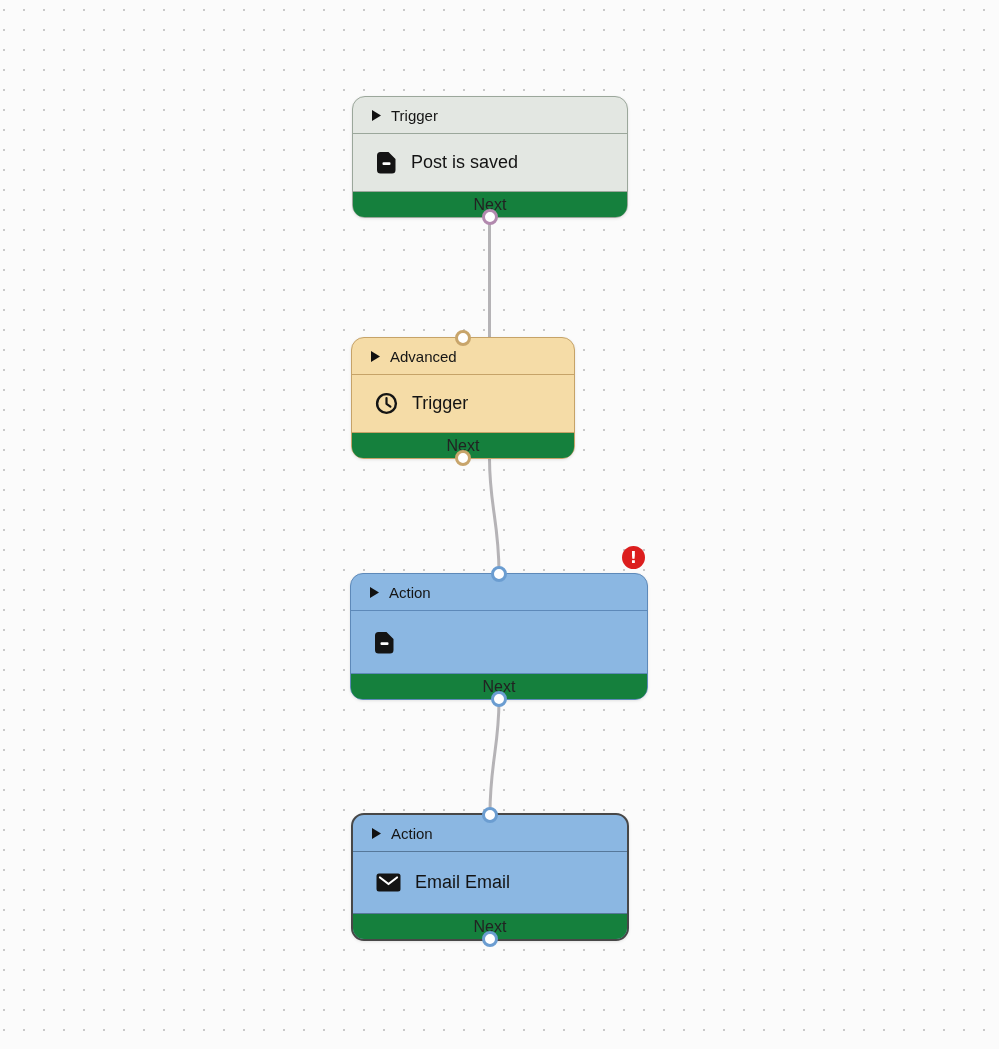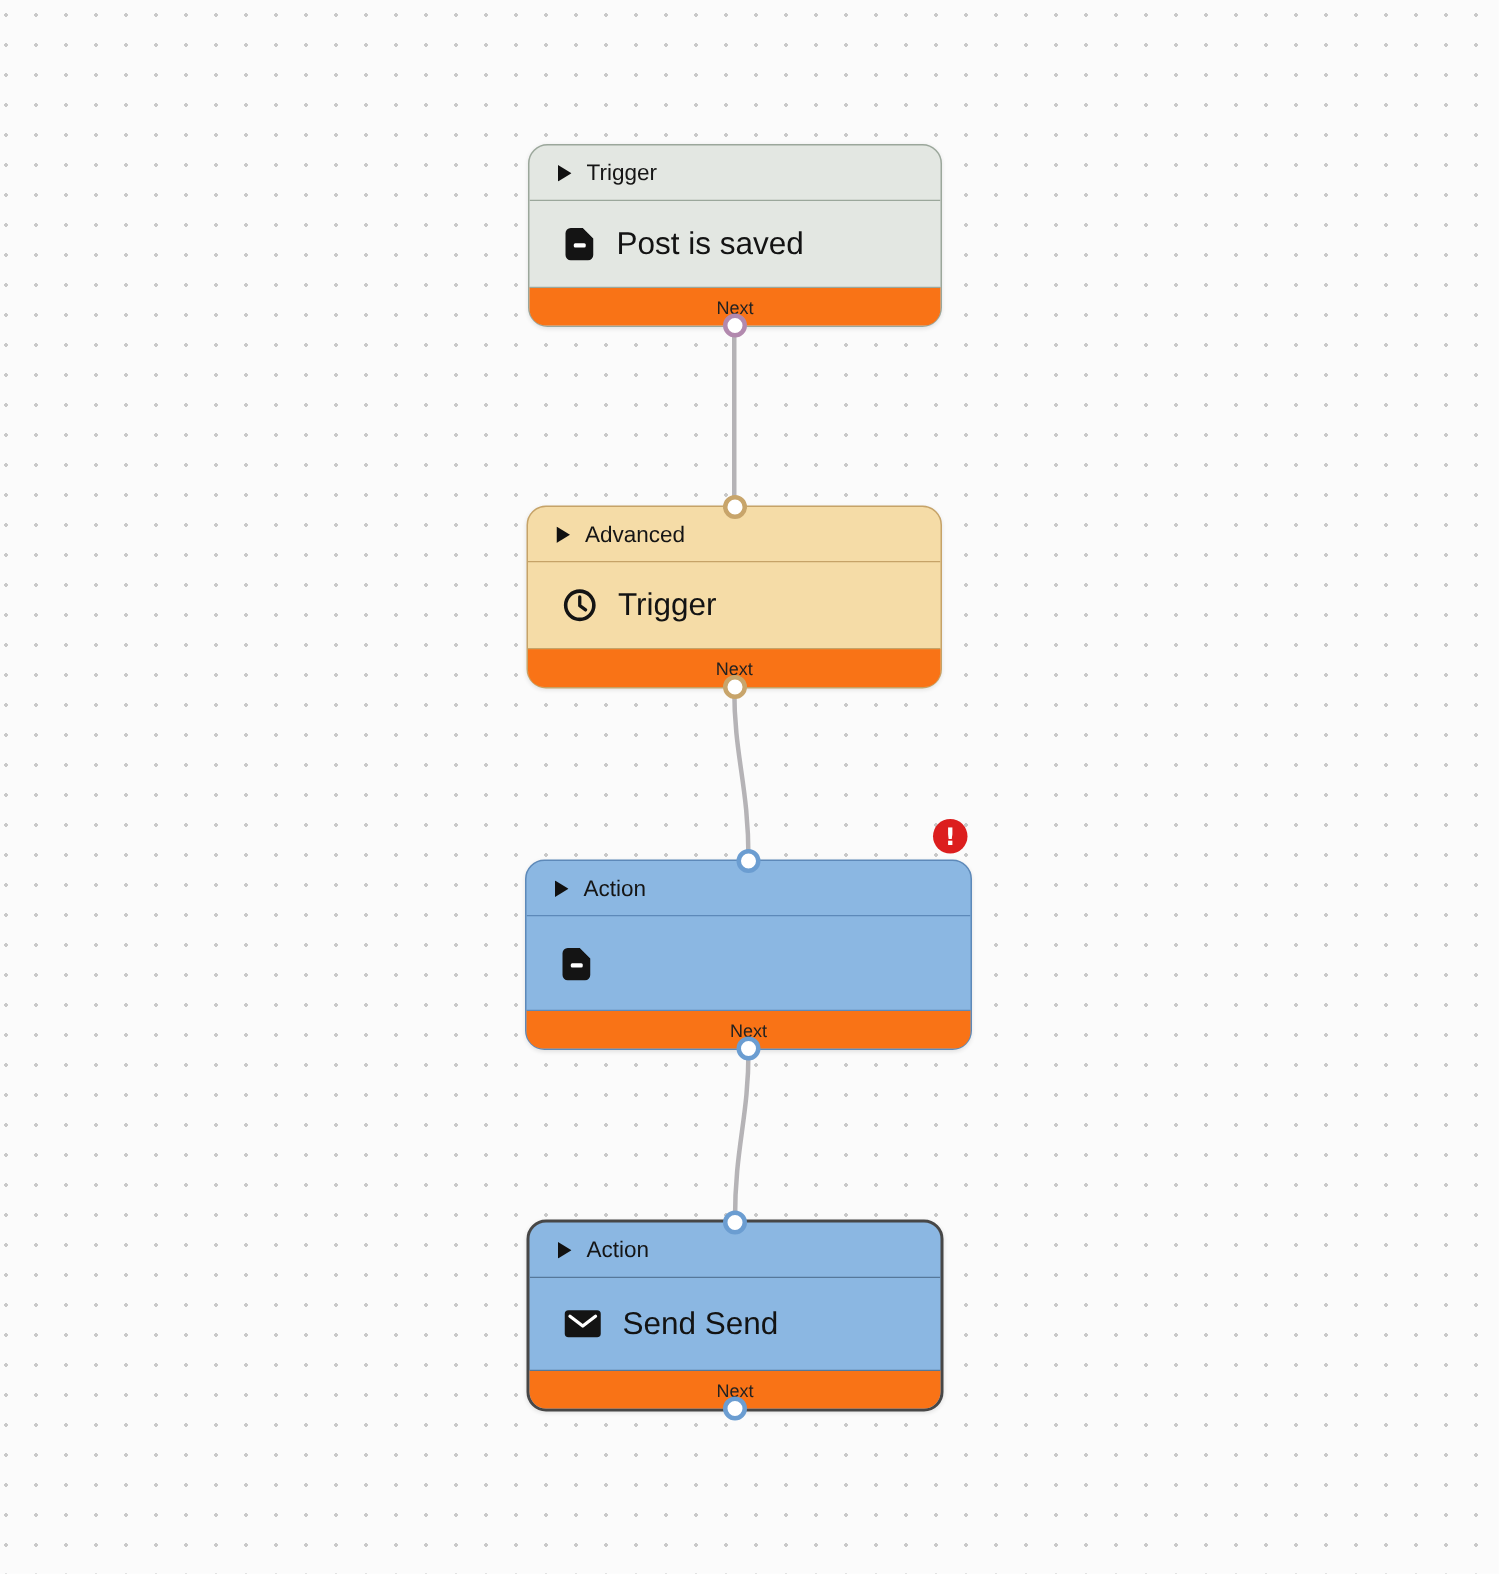--- a/index.html
+++ b/index.html
@@ -34,30 +34,30 @@
     padding-left:19px;gap:10px;
     border-bottom:1px solid var(--divider);
     font-size:15px;color:#151515;
     border-radius:12px 12px 0 0;
   }
   .caret{display:flex;align-items:center;}
   .node-body{
     flex:1 1 auto;
     display:flex;align-items:center;
     padding-left:23px;gap:14px;
-    font-size:21px;color:#131313;
+    font-size:18px;color:#131313;
   }
   .node-body .icon{display:flex;align-items:center;}
   .node-footer{
     flex:0 0 25px;height:25px;
-    background:#f97316;
+    background:#15803d;
     border-top:1px solid var(--divider);
     border-radius:0 0 11px 11px;
     display:flex;align-items:center;justify-content:center;
-    font-size:12px;color:#222;
+    font-size:16px;color:#222;
   }
   .port{
     position:absolute;z-index:3;
     width:10px;height:10px;
     background:#fff;
     border:3px solid var(--port);
     border-radius:50%;
     left:50%;
     cursor:crosshair;
   }
@@ -102,21 +102,21 @@
         </svg>
       </span>
       <span>Post is saved</span>
     </div>
     <div class="node-footer">
       <span>Next</span>
     </div>
     <div class="port port-bottom"></div>
   </div>
 
-  <div class="node" style="left: 351px; top: 337px; width: 277px; height: 122px; --fill: #f5dca7; --border: #c6a368; --divider: #c6a368; --port: #c8a56b;">
+  <div class="node" style="left: 351px; top: 337px; width: 224px; height: 122px; --fill: #f5dca7; --border: #c6a368; --divider: #c6a368; --port: #c8a56b;">
     <div class="node-header">
       <span class="caret">
         <svg width="9" height="11" viewBox="0 0 9 11">
             <polygon points="0,0 9,5.5 0,11" fill="#111"></polygon>
           </svg>
       </span>
       <span>Advanced</span>
     </div>
     <div class="node-body">
       <span class="icon">
@@ -167,21 +167,21 @@
       </span>
       <span>Action</span>
     </div>
     <div class="node-body">
       <span class="icon">
         <svg width="25" height="19" viewBox="0 0 25 19">
           <rect x="0.5" y="0.5" width="24" height="18" rx="2.5" fill="#141414"></rect>
           <polyline points="4,4.5 12.5,11 21,4.5" fill="none" stroke="#ffffff" stroke-width="2.2" stroke-linecap="round" stroke-linejoin="round"></polyline>
         </svg>
       </span>
-      <span>Send Send</span>
+      <span>Email Email</span>
     </div>
     <div class="node-footer">
       <span>Next</span>
     </div>
     <div class="port port-top"></div>
     <div class="port port-bottom"></div>
   </div>
 
   <div class="error-badge" style="background: rgb(220, 30, 30);">!</div>
 

